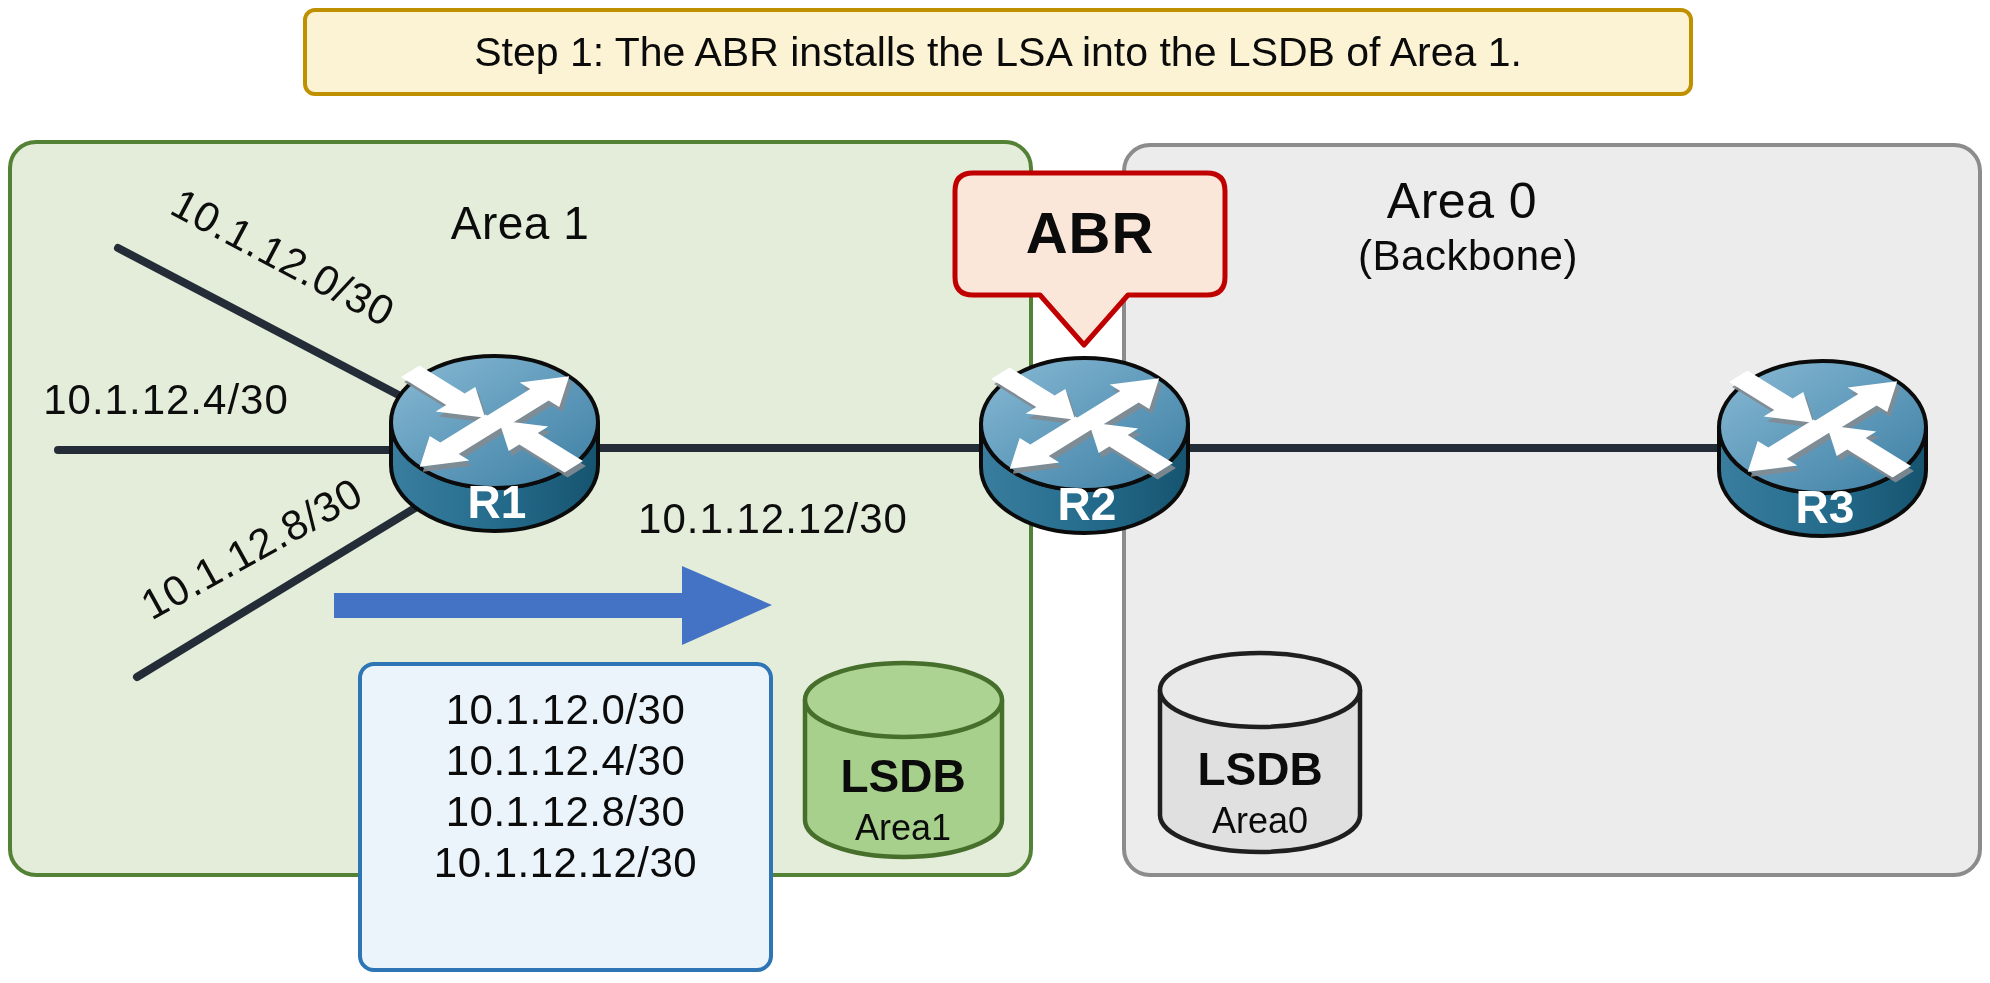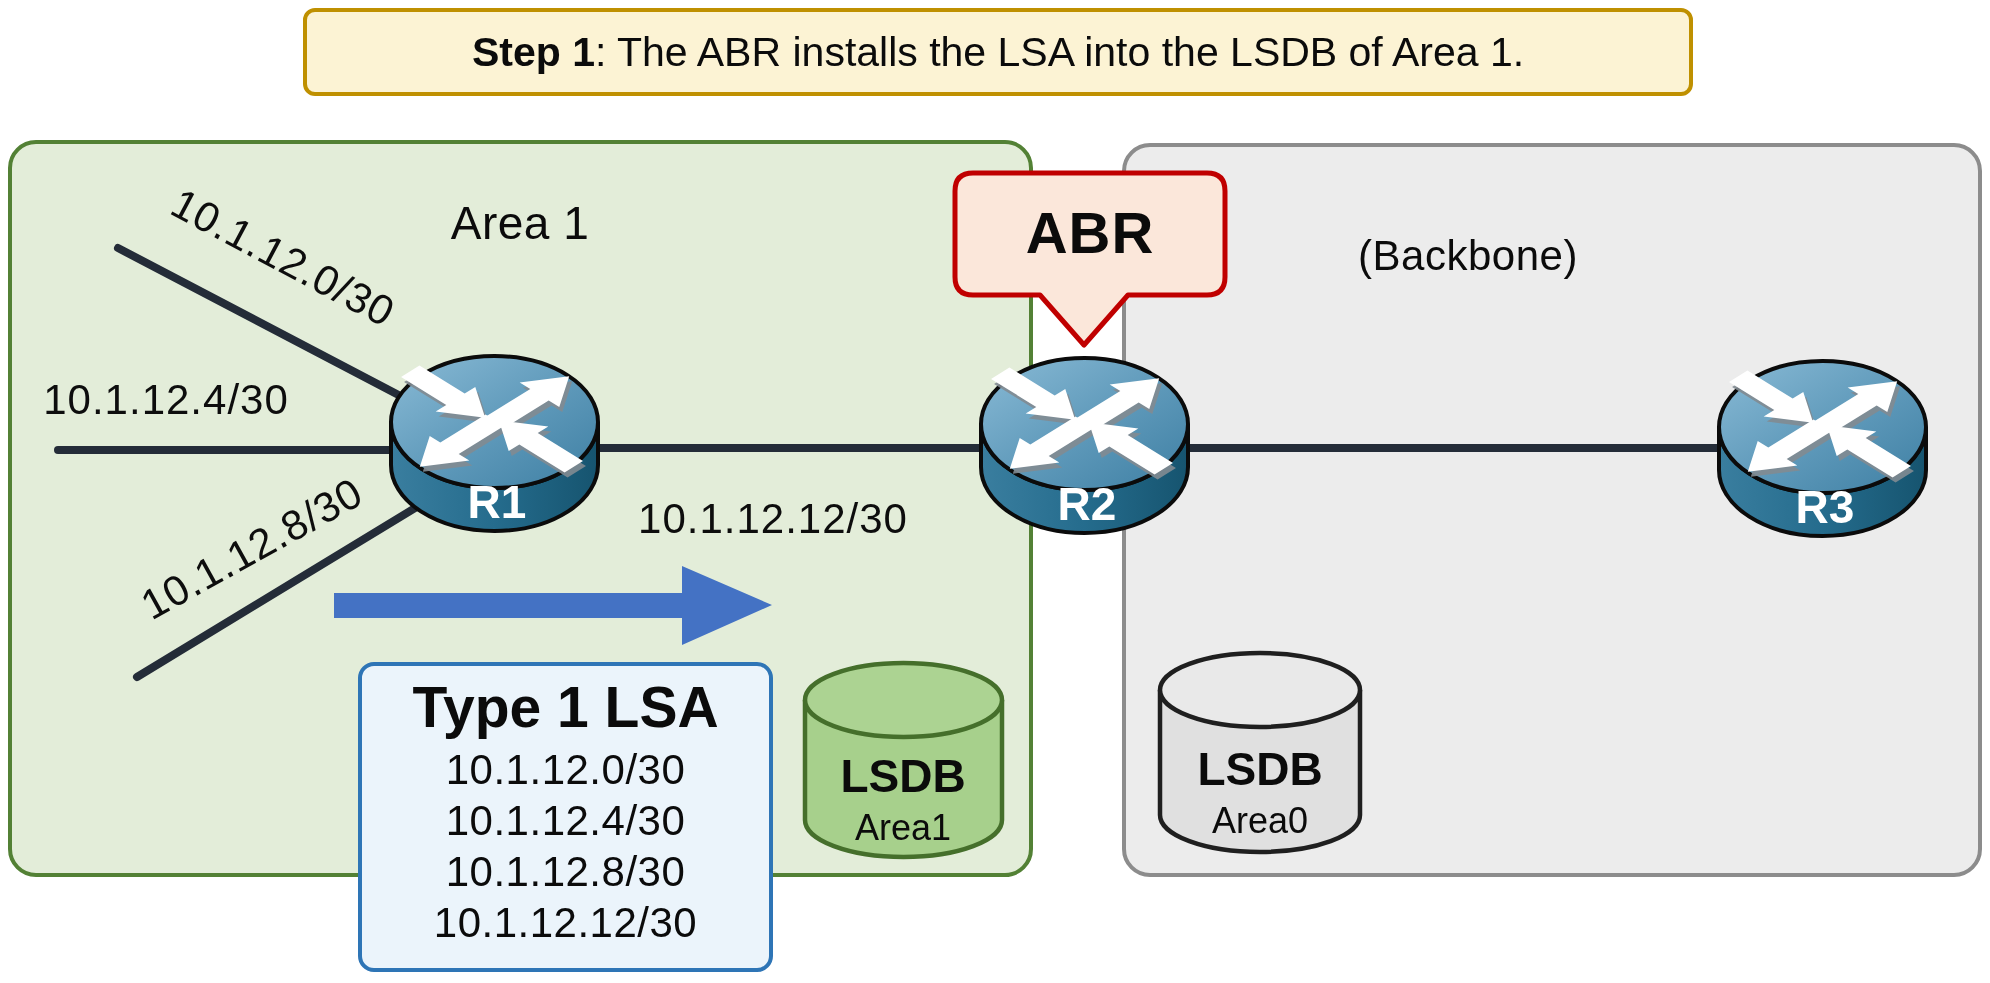--- a/index.html
+++ b/index.html
@@ -9,21 +9,21 @@
   }
   .abs{position:absolute;}
 
   
   .banner{
     left:303px;top:8px;width:1390px;height:88px;
     background:#FCF3D4;border:4px solid #BF9000;border-radius:12px;
     display:flex;align-items:center;justify-content:center;
     font-size:41px;box-sizing:border-box;white-space:nowrap;
   }
-  .banner b{font-weight:bold;}
+  .banner b{font-weight:normal;}
 
   
   .area-box{box-sizing:border-box;border-radius:28px;}
   .area1-box{
     left:8px;top:140px;width:1025px;height:737px;
     background:#E3EDD9;border:4px solid #538135;
   }
   .area0-box{
     left:1122px;top:143px;width:860px;height:734px;
     background:#ECECEC;border:4px solid #8C8C8C;
@@ -67,21 +67,20 @@
   <div class="abs banner">
     <span>
       <b>Step 1</b><span>: The ABR installs the LSA into the LSDB of Area 1.</span>
     </span>
   </div>
 
   <div class="abs area-box area1-box"></div>
   <div class="abs area-box area0-box"></div>
 
   <div class="abs lsa-box">
-    <div class="lsa-title">Type 1 LSA</div>
     <div class="lsa-entries">
       <div class="lsa-entry">10.1.12.0/30</div>
       <div class="lsa-entry">10.1.12.4/30</div>
       <div class="lsa-entry">10.1.12.8/30</div>
       <div class="lsa-entry">10.1.12.12/30</div>
     </div>
   </div>
 
   <svg class="abs" style="left:0;top:0" width="1990" height="983" viewBox="0 0 1990 983">
     <defs>
@@ -143,20 +142,21 @@
     </g>
     <g transform="translate(1715,355)">
       <use href="#routerbase"></use>
       <text x="110" y="168" text-anchor="middle" font-size="46" font-weight="bold" fill="#ffffff">R3</text>
     </g>
 
     <path d="M973 173 H1207 Q1225 173 1225 191 V277 Q1225 295 1207 295 H1128 L1084 345 L1040 295 H973 Q955 295 955 277 V191 Q955 173 973 173 Z" fill="#FBE7DA" stroke="#C00000" stroke-width="5" stroke-linejoin="round"></path>
   </svg>
 
   <div class="abs area-title" style="left:520px;top:223px">Area 1</div>
+  <div class="abs area-title" style="left:1462px;top:201px;font-size:50px">Area 0</div>
   <div class="abs abr-label" style="left:1090px;top:232px">ABR</div>
 
   <div class="abs area-subtitle" style="left:1468px;top:256px">(Backbone)</div>
 
   <div class="abs link-label" style="left:283px;top:258px;transform:translate(-50%,-50%) rotate(28deg)">10.1.12.0/30</div>
   <div class="abs link-label" style="left:166px;top:400px;transform:translate(-50%,-50%)">10.1.12.4/30</div>
   <div class="abs link-label" style="left:252px;top:549px;transform:translate(-50%,-50%) rotate(-29deg)">10.1.12.8/30</div>
   <div class="abs link-label" style="left:773px;top:519px;transform:translate(-50%,-50%)">10.1.12.12/30</div>
 
 </div>

